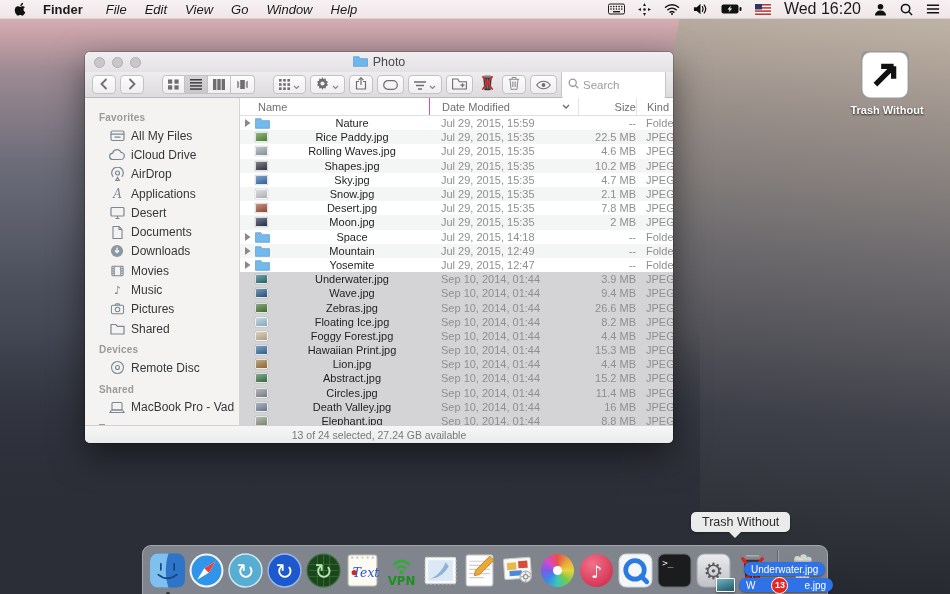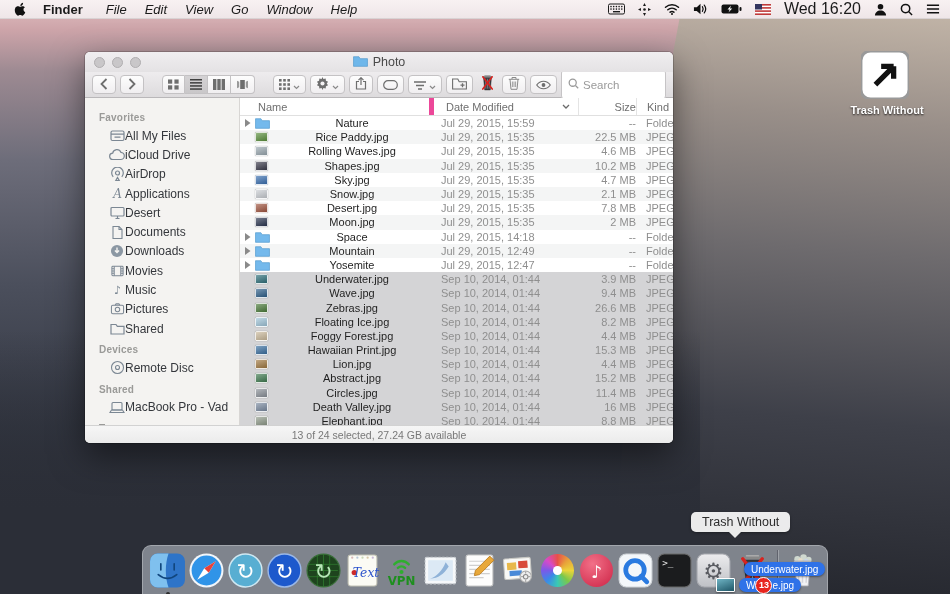--- a/index.html
+++ b/index.html
@@ -43,29 +43,29 @@
   .seg .tb-btn:last-child{border-radius:0 4px 4px 0;}
   .seg .tb-btn.sel{background:linear-gradient(#d4d2d4,#c9c7c9);}
   .gap{width:10px;}
   .search{margin-left:auto;width:132px;height:31px;border:1px solid #c6c4c6;border-radius:4px;background:#fff;
     display:flex;align-items:center;gap:4px;padding:0 6px;font-size:11.5px;color:#9a9a9a;box-sizing:border-box;}
   .wbody{flex:1;display:flex;min-height:0;}
   
   .sidebar{width:155px;flex:0 0 155px;background:#f4f3f1;border-right:1px solid #d8d6d4;
     padding:8px 0 0 0;box-sizing:border-box;overflow:hidden;font-size:12px;color:#34373c;}
   .sb-header{font-size:10px;font-weight:bold;color:#9a9a98;padding:6px 0 3px 14px;letter-spacing:.2px;}
-  .sb-item{display:flex;align-items:center;height:19.3px;padding-left:24px;}
+  .sb-item{display:flex;align-items:center;gap:6px;height:19.3px;padding-left:24px;}
   .sb-item .sb-ic{width:16px;display:flex;justify-content:center;align-items:center;flex:0 0 16px;}
   
   .list{flex:1;background:#fff;display:flex;flex-direction:column;min-width:0;overflow:hidden;}
   .lheader{height:17px;flex:0 0 17px;display:flex;align-items:center;font-size:11px;color:#6f6f6f;
     border-bottom:1px solid #e0e0e0;background:#fff;}
   .lheader .hc{height:100%;display:flex;align-items:center;box-sizing:border-box;}
   .h-name{flex:0 0 189px;padding-left:18px;}
-  .h-date{flex:0 0 149px;padding-left:12px;border-left:5px solid #ec4899;}
+  .h-date{flex:0 0 149px;padding-left:12px;border-left:1px solid #ec4899;}
   .h-date .sortch{margin-left:auto;margin-right:8px;display:flex;}
   .h-size{flex:0 0 58px;justify-content:flex-end;border-left:1px solid #e4e4e4;}
   .h-kind{flex:1;padding-left:10px;border-left:1px solid #e4e4e4;min-width:0;}
   .rows{flex:1;overflow:hidden;}
   .row{display:flex;align-items:center;height:14.2px;font-size:11px;color:#1f1f1f;white-space:nowrap;}
   .row.alt{background:#f4f5f5;}
   .row.sel{background:#d4d4d6;}
   .c-disc{flex:0 0 15px;display:flex;justify-content:center;}
   .c-icon{flex:0 0 20px;display:flex;align-items:center;}
   .thumb{width:13px;height:10px;border-radius:1.5px;border:1px solid rgba(255,255,255,.8);
@@ -103,21 +103,21 @@
   
   .drag-ghost{position:absolute;left:716px;top:562px;z-index:25;font-size:10px;color:#fff;}
   .drag-pill{display:inline-flex;align-items:center;background:#2f72e8;border-radius:8px;
     padding:1.5px 7px;box-shadow:0 1px 2px rgba(0,0,0,.4);white-space:nowrap;}
   .drag-p1{margin-left:28px;}
   .drag-row2{display:flex;align-items:center;margin-top:2px;}
   .drag-thumb{width:17px;height:12px;border:1px solid #fff;border-radius:1px;
     background:linear-gradient(160deg,#6fb4c4,#1e5566);margin-right:4px;box-shadow:0 1px 2px rgba(0,0,0,.4);}
   .drag-badge{display:inline-flex;align-items:center;justify-content:center;width:15px;height:15px;
     border-radius:50%;background:#e8251e;border:1.5px solid #fff;font-size:9px;font-weight:bold;
-    margin:-3px 0;box-sizing:content-box;}
+    margin:-3px 16px;box-sizing:content-box;}
 </style>
 </head>
 <body>
 
 <div id="screen">
   <div class="cliff"></div>
   <div class="rocks"></div>
 
   <div class="menubar">
     <span class="mb-apple">

